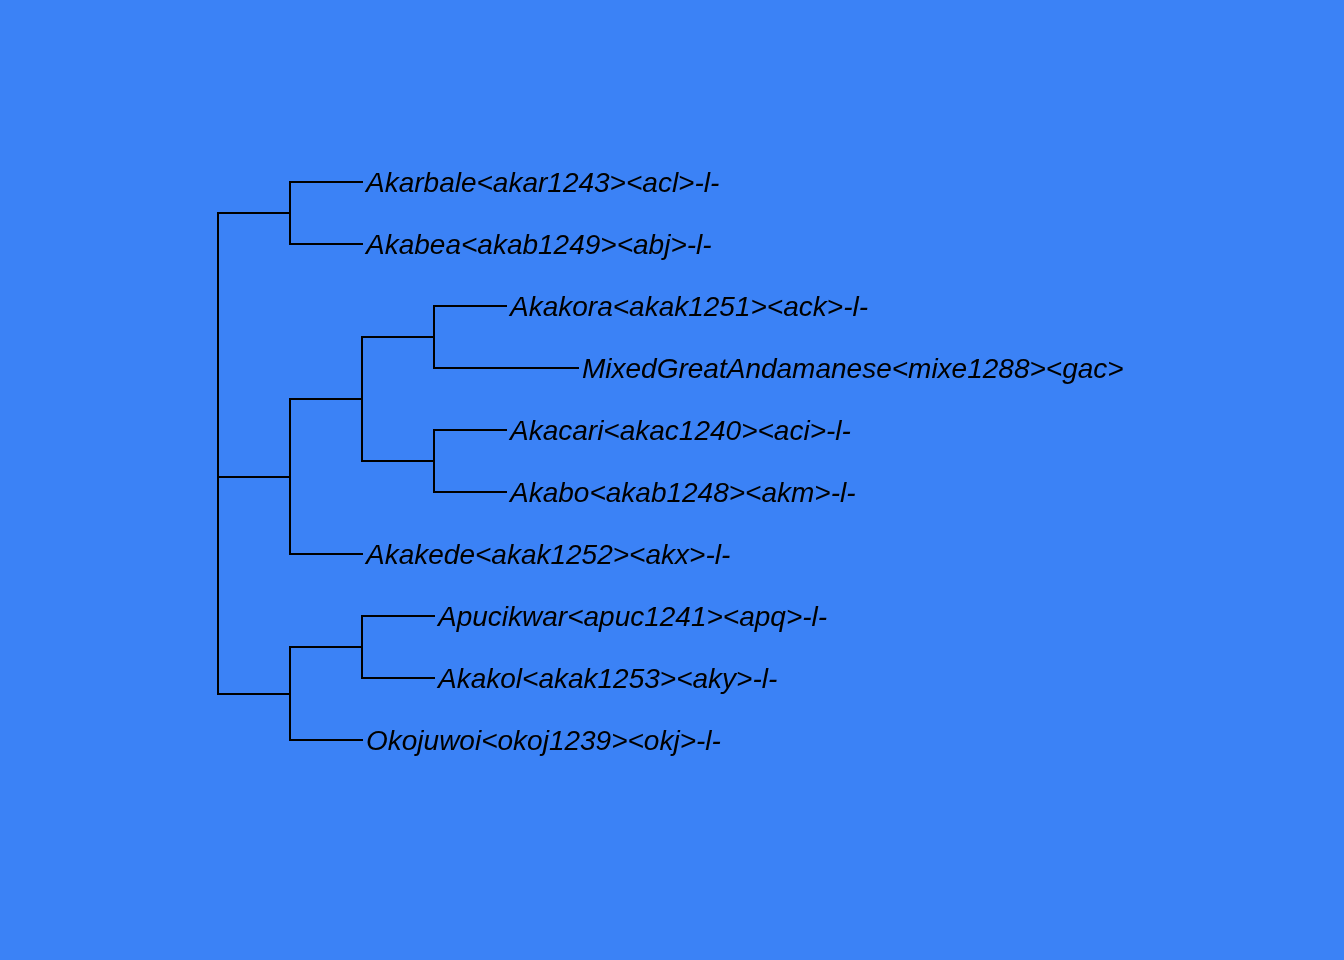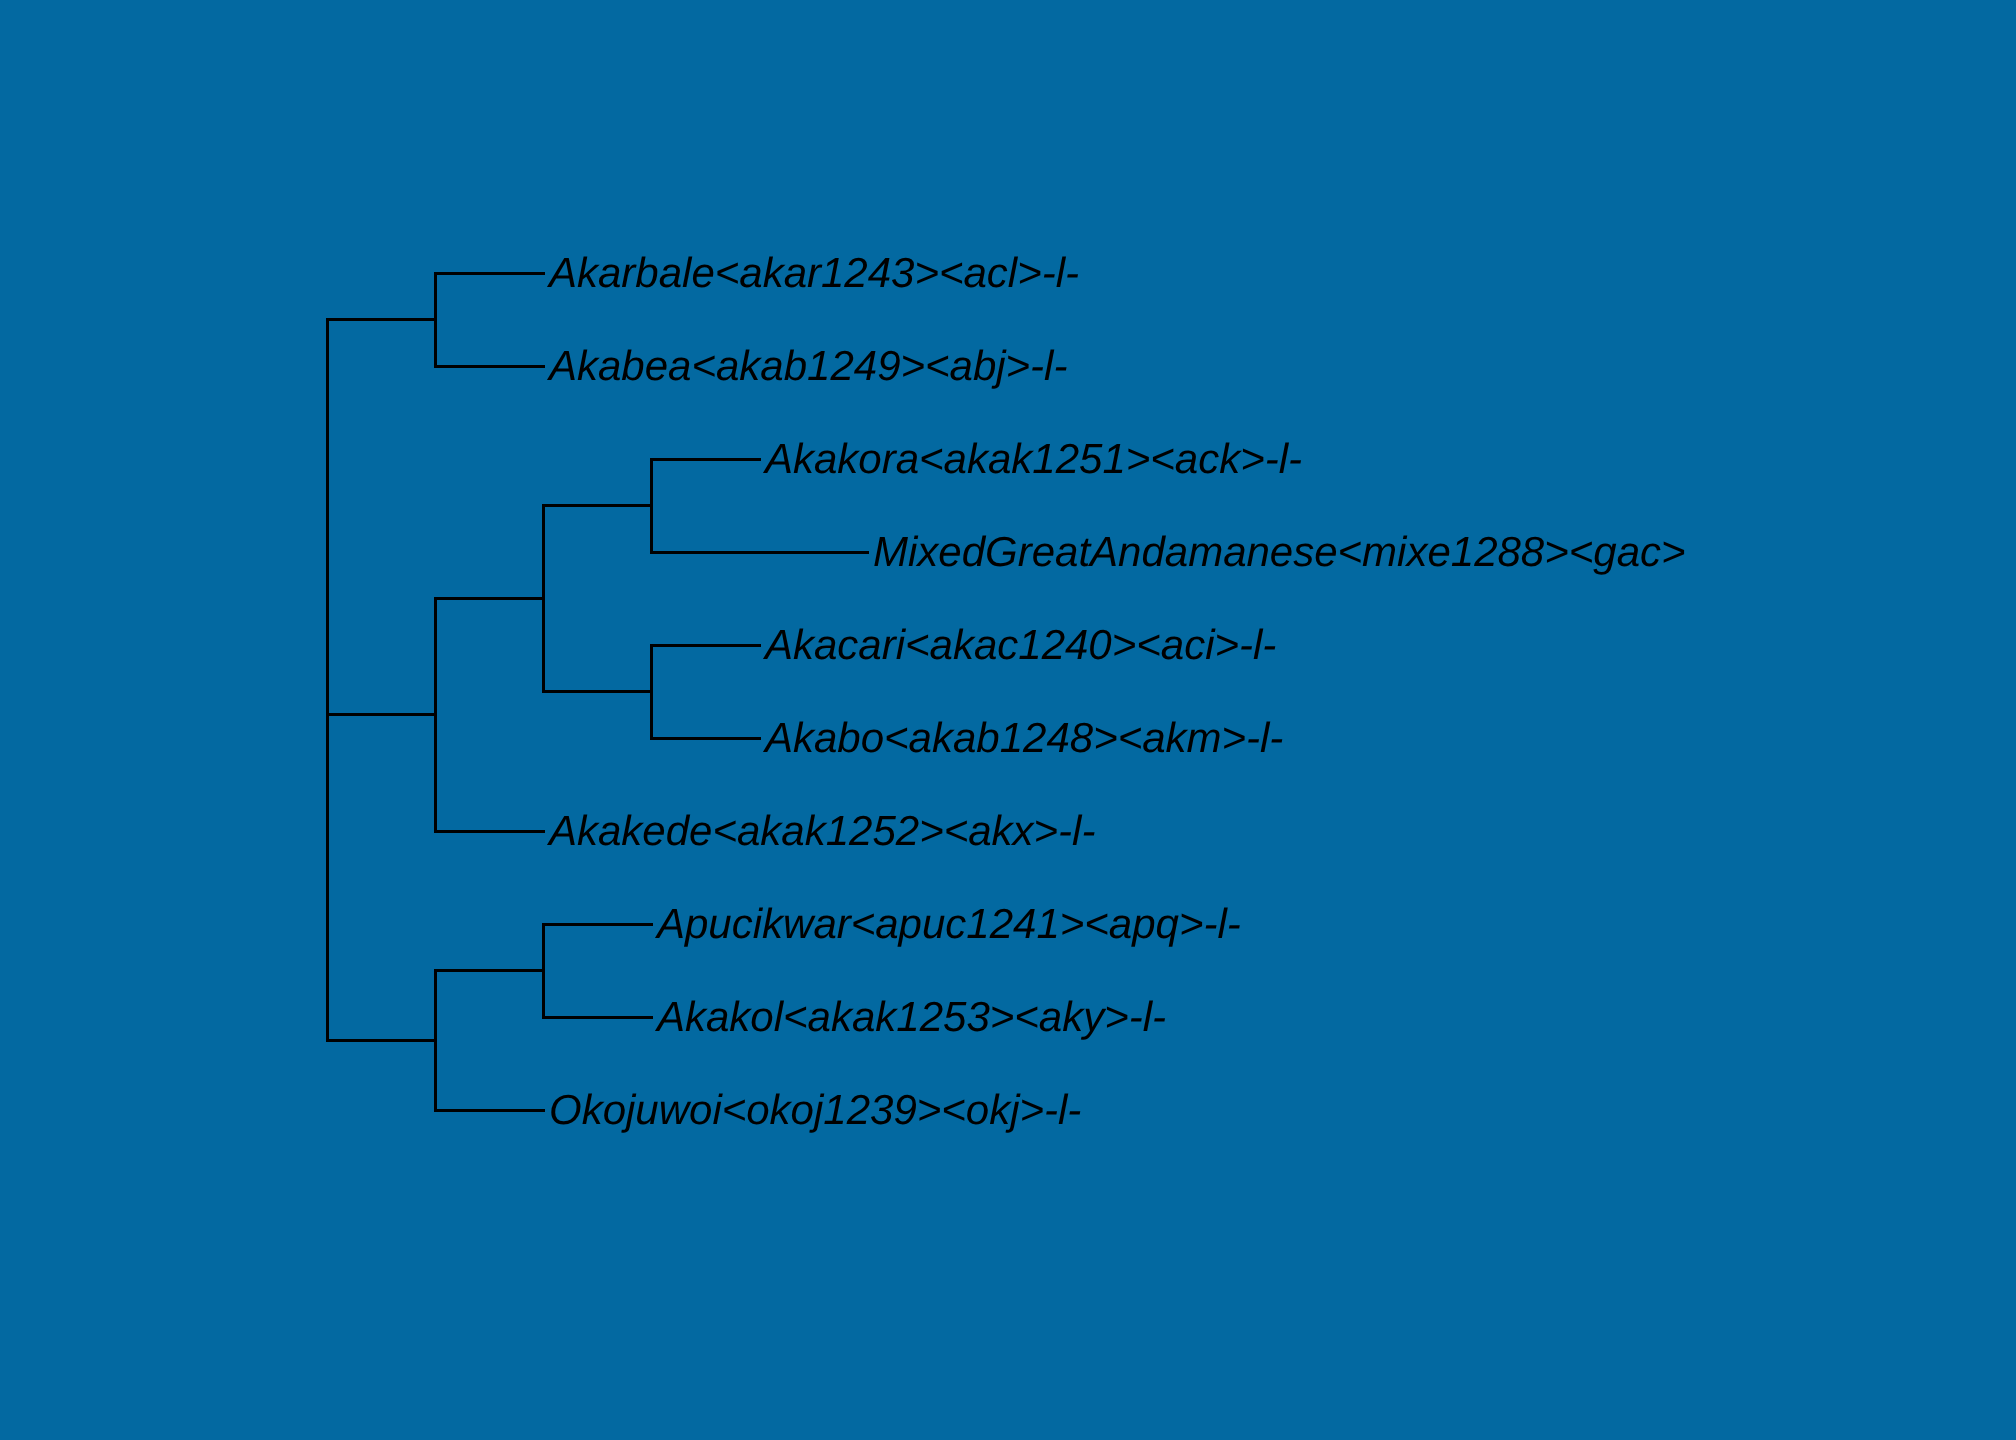--- a/index.html
+++ b/index.html
@@ -4,21 +4,21 @@
 <style>
   html, body {
     margin: 0;
     padding: 0;
     background: #ffffff;
   }
   .canvas {
     position: relative;
     width: 1344px;
     height: 960px;
-    background: #0369a1;
+    background: #3b82f6;
     overflow: hidden;
   }
   .canvas svg {
     position: absolute;
     top: 0;
     left: 0;
     display: block;
   }
   text.tip {
     font-family: "Liberation Sans", "DejaVu Sans", sans-serif;

